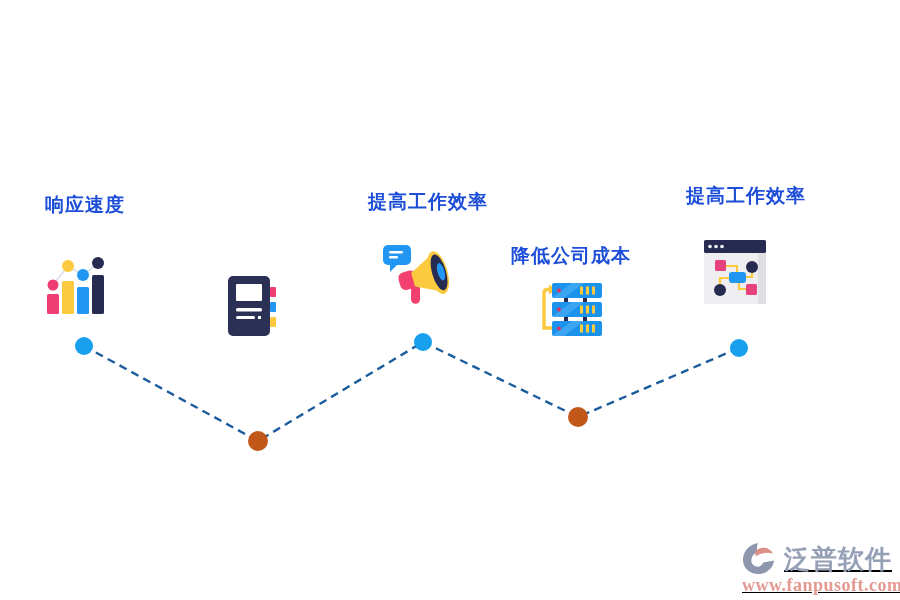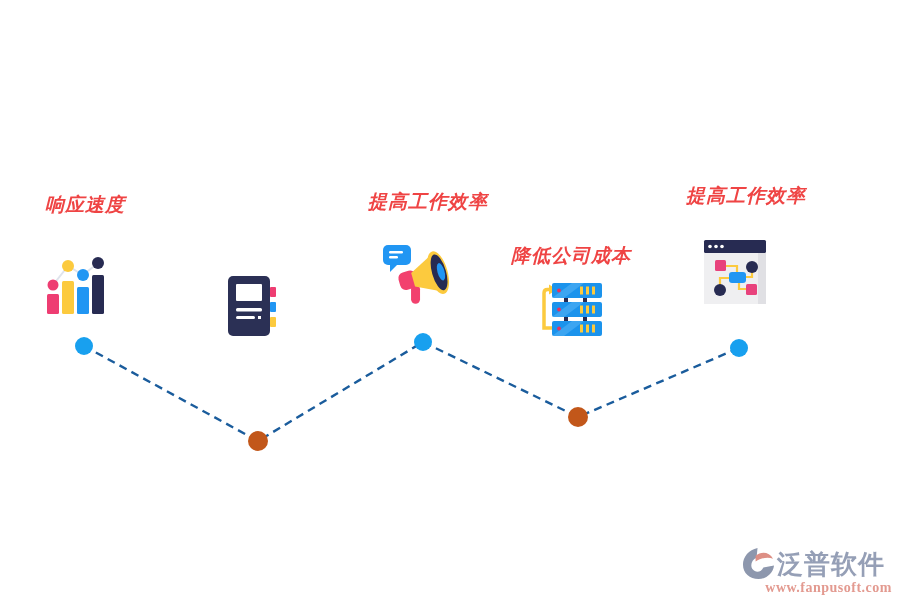--- a/index.html
+++ b/index.html
@@ -2,46 +2,46 @@
 <html><head>
 <meta charset="utf-8">
 <style>
   html,body{margin:0;padding:0;background:#fff;}
   .canvas{
     position:relative;width:900px;height:600px;background:#ffffff;overflow:hidden;
     font-family:"Liberation Sans","DejaVu Sans",sans-serif;
   }
   .zigzag{position:absolute;left:0;top:0;width:900px;height:600px;}
   .item-label{
-    position:absolute;font-size:19px;font-weight:bold;color:#ef4444;
-    letter-spacing:1px;white-space:nowrap;font-style:italic;
+    position:absolute;font-size:19px;font-weight:bold;color:#1d4ed8;
+    letter-spacing:1px;white-space:nowrap;
   }
   .item-icon{position:absolute;}
   .l1{left:45px;top:192px;}
   .l2{left:201px;top:234px;}
   .l3{left:368px;top:189px;}
   .l4{left:511px;top:243px;}
   .l5{left:686px;top:183px;}
   .i1{left:44px;top:256px;}
   .i2{left:226px;top:274px;}
   .i3{left:381px;top:240px;}
   .i4{left:536px;top:281px;}
   .i5{left:703px;top:239px;}
   .watermark{
     position:absolute;right:8px;bottom:4px;width:150px;
-    display:flex;flex-wrap:wrap;align-items:center;justify-content:flex-start;
+    display:flex;flex-wrap:wrap;align-items:center;justify-content:space-between;text-decoration:underline;
   }
   .wm-logo{flex:0 0 auto;margin-right:2px;}
   .wm-brand{
     font-size:26px;font-weight:bold;color:#959fb6;letter-spacing:1px;
     line-height:30px;white-space:nowrap;
   }
   .wm-url{
     width:100%;text-align:right;font-family:"Liberation Serif","DejaVu Serif",serif;
-    font-size:14px;font-weight:bold;color:#e39a90;letter-spacing:0.5px;white-space:nowrap;
+    font-size:18px;font-weight:bold;color:#e39a90;letter-spacing:0.5px;white-space:nowrap;
   }
 </style>
 </head>
 <body>
 
 <div class="canvas">
 
   <svg class="zigzag" viewBox="0 0 900 600">
     <polyline points="84,346 258,441 423,342 578,417 739,348" fill="none" stroke-width="2.4" stroke-dasharray="8 5.5" stroke="#1a5c9c"></polyline>
     <circle cx="84" cy="346" r="9" fill="#18a0ef"></circle>

